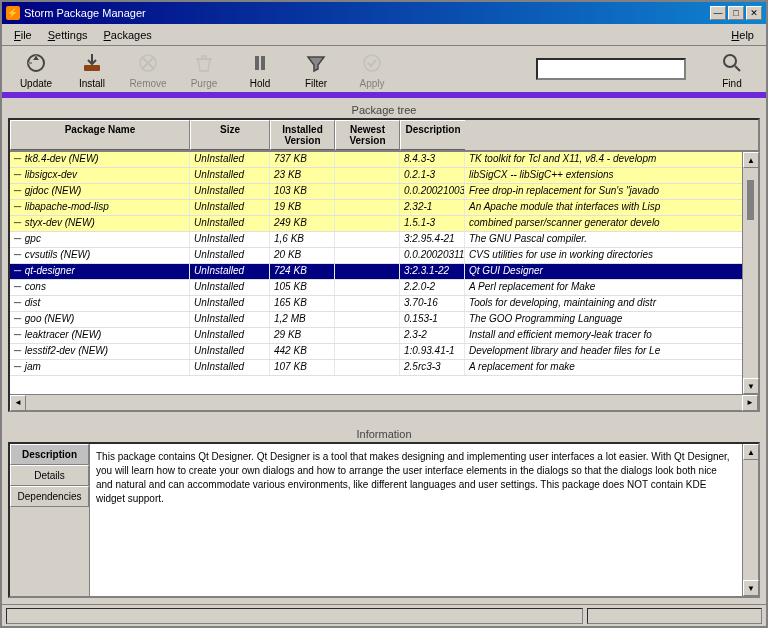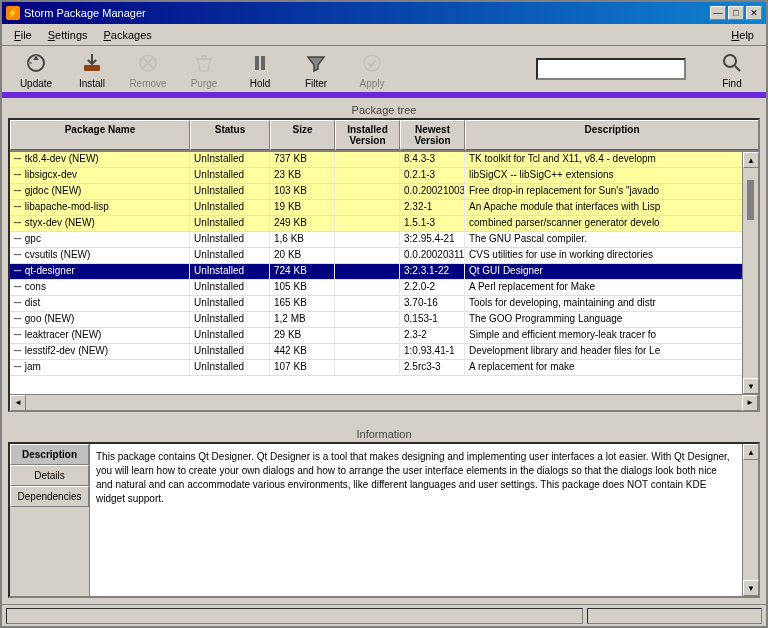--- a/index.html
+++ b/index.html
@@ -191,20 +191,21 @@
     }
     .scrollbar-thumb {
       background: #808080;
       height: 30px;
       margin: 2px;
     }
     .table-container {
       display: flex;
       flex: 1;
       min-height: 0;
+      font-style: italic;
     }
     .h-scrollbar {
       height: 16px;
       background: #d4d0c8;
       border-top: 1px solid #808080;
       display: flex;
       align-items: center;
     }
     .h-scrollbar-btn {
       width: 16px; height: 16px;
@@ -390,21 +391,20 @@
   </div>
 
   <div class="main-content">
 
     <div class="package-tree-section">
       <div class="panel-label">Package tree</div>
       <div style="flex:1; display:flex; flex-direction:column; border:2px inset #808080; min-height:0; background:white;">
 
         <div class="table-header">
           <div class="th">Package Name</div>
-          <div class="th">Status</div>
           <div class="th">Size</div>
           <div class="th">Installed<br>Version</div>
           <div class="th">Newest<br>Version</div>
           <div class="th">Description</div>
         </div>
 
         <div class="table-container">
           <div class="table-body" id="table-body">
 
           <div class="table-row yellow">
@@ -494,21 +494,21 @@
                 <div class="td"></div>
                 <div class="td">0.153-1</div>
                 <div class="td">The GOO Programming Language</div>
               </div>
               <div class="table-row">
                 <div class="td"><span class="tree-indent">─</span> leaktracer (NEW)</div>
                 <div class="td">UnInstalled</div>
                 <div class="td">29 KB</div>
                 <div class="td"></div>
                 <div class="td">2.3-2</div>
-                <div class="td">Simple and efficient memory-leak tracer fo</div>
+                <div class="td">Install and efficient memory-leak tracer fo</div>
               </div>
               <div class="table-row">
                 <div class="td"><span class="tree-indent">─</span> lesstif2-dev (NEW)</div>
                 <div class="td">UnInstalled</div>
                 <div class="td">442 KB</div>
                 <div class="td"></div>
                 <div class="td">1:0.93.41-1</div>
                 <div class="td">Development library and header files for Le</div>
               </div>
               <div class="table-row">

